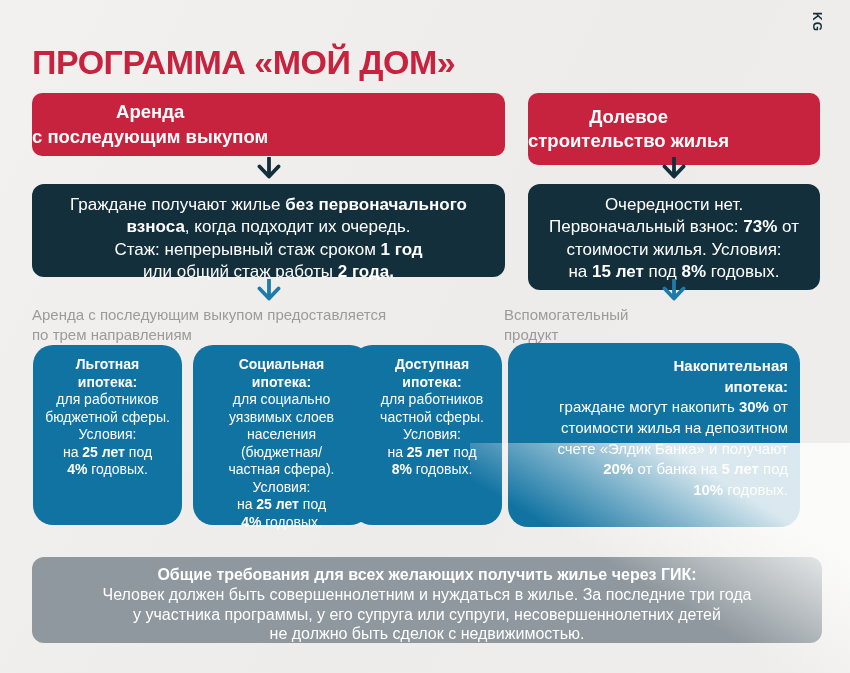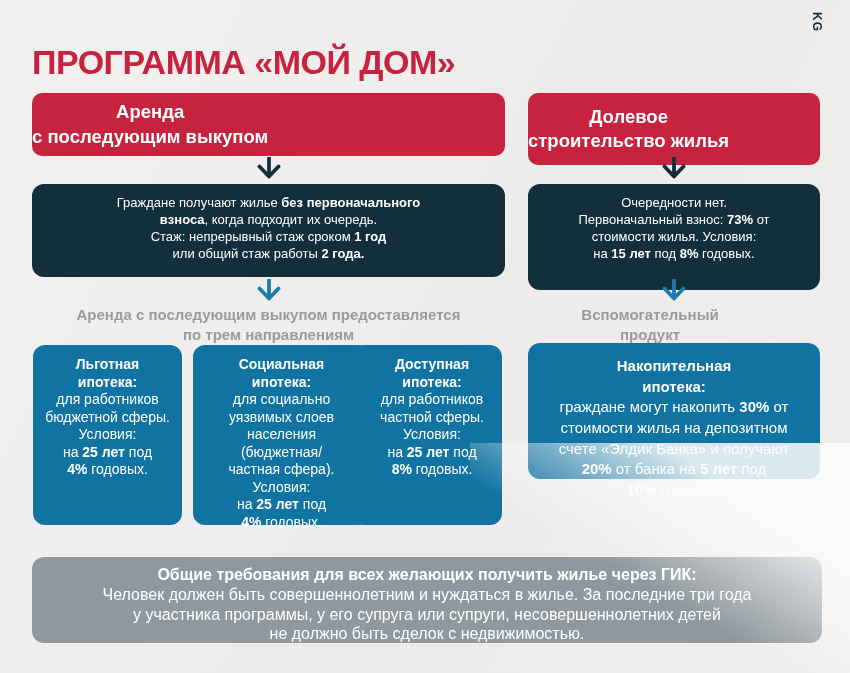--- a/index.html
+++ b/index.html
@@ -38,35 +38,35 @@
     margin: 0 0 9px 2px;
   }
   .box { position: absolute; box-sizing: border-box; color: #ffffff; text-align: center; }
   .red-box {
     background: var(--red, #c7233f); border-radius: 10px;
     display: flex; align-items: center; justify-content: flex-start;
     font-size: 18.5px; font-weight: 700; line-height: 1.32;
   }
   .dark-box {
     background: var(--dark, #132f3c); border-radius: 12px;
-    font-size: 13px; font-weight: 500; line-height: 1.32;
+    font-size: 17px; font-weight: 500; line-height: 1.32;
     padding: 10px 12px;
   }
   .blue-card {
-    background: var(--blue, #1173a2); border-radius: 12px;
+    background: var(--blue, #1173a2); border-radius: 20px;
     font-size: 14px; font-weight: 500; line-height: 1.25;
     padding: 11px 6px;
   }
   .blue-card-wide {
     font-size: 15px; line-height: 1.38; padding: 13px 12px;
   }
   .note {
-    position: absolute; text-align: center;
+    position: absolute; text-align: left;
     color: var(--note, #9b9b9b);
-    font-size: 15px; font-weight: 700; line-height: 1.3;
+    font-size: 15px; font-weight: 400; line-height: 1.3;
   }
   .footer-box {
     background: var(--graybox, #8f989e); border-radius: 12px;
     font-size: 16px; font-weight: 400; line-height: 1.24;
     padding: 8px 30px;
   }
   .arrow { position: absolute; }
   .arrow-dark { color: var(--dark, #132f3c); }
   .arrow-teal { color: var(--teal, #1d7ba9); }
   b { font-weight: 800; }
@@ -117,21 +117,21 @@
   <div class="box blue-card" style="left:33px; top:345px; width:149px; height:180px;">
     <span><b>Льготная<br>ипотека:</b><br>для работников<br>бюджетной сферы.<br>Условия:<br>на <b>25 лет</b> под<br><b>4%</b> годовых.</span>
   </div>
   <div class="box blue-card" style="left:193px; top:345px; width:177px; height:180px;">
     <span><b>Социальная<br>ипотека:</b><br>для социально<br>уязвимых слоев<br>населения<br>(бюджетная/<br>частная сфера).<br>Условия:<br>на <b>25 лет</b> под<br><b>4%</b> годовых.</span>
   </div>
   <div class="box blue-card" style="left:352px; top:345px; width:150px; height:180px;padding-left:16px;">
     <span><b>Доступная<br>ипотека:</b><br>для работников<br>частной сферы.<br>Условия:<br>на <b>25 лет</b> под<br><b>8%</b> годовых.</span>
   </div>
 
-  <div class="box blue-card blue-card-wide" style="left:528px; top:343px; width:292px; height:136px;">
+  <div class="box blue-card blue-card-wide" style="left:508px; top:343px; width:292px; height:184px;text-align:right;">
     <span><b>Накопительная<br>ипотека:</b><br>граждане могут накопить <b>30%</b> от<br>стоимости жилья на депозитном<br>счете «Элдик Банка» и получают<br><b>20%</b> от банка на <b>5 лет</b> под<br><b>10%</b> годовых.</span>
   </div>
 
   <div class="box footer-box" style="left:32px; top:557px; width:790px; height:86px;">
     <span><b>Общие требования для всех желающих получить жилье через ГИК:</b><br>Человек должен быть совершеннолетним и нуждаться в жилье. За последние три года<br>у участника программы, у его супруга или супруги, несовершеннолетних детей<br>не должно быть сделок с недвижимостью.</span>
   </div>
 
   <div class="fold"></div>
 </div>
 

